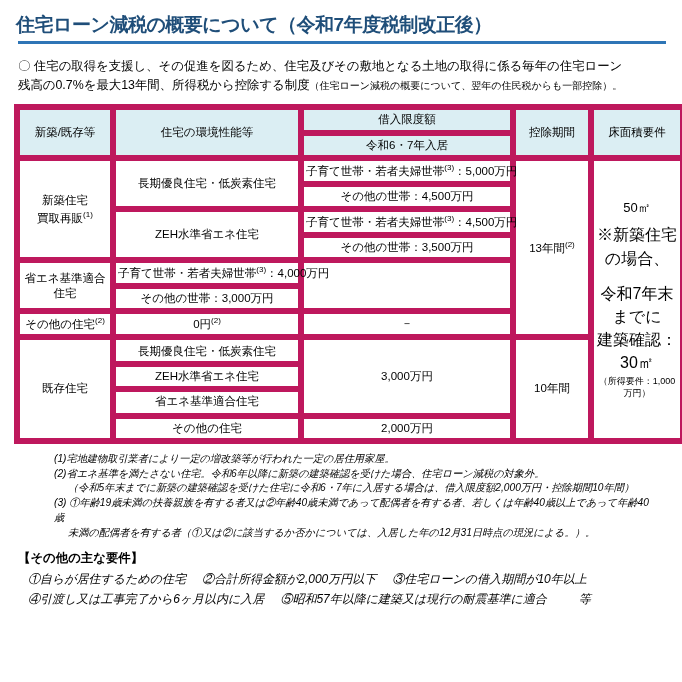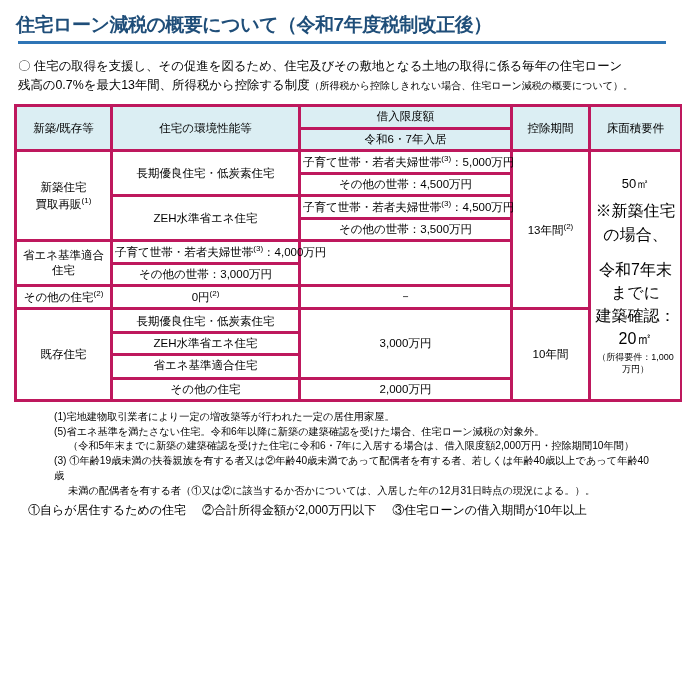--- a/index.html
+++ b/index.html
@@ -58,21 +58,21 @@
 
   
   table.main {
     margin: 9px 4px 0 4px;
     width: 666px;
     border-collapse: collapse;
     table-layout: fixed;
     font-size: 11.5px;
   }
   table.main th, table.main td {
-    border: 3px solid #be185d;
+    border: 6px solid #be185d;
     text-align: center;
     vertical-align: middle;
     padding: 2px 2px;
   }
   table.main thead th {
     background: #dbeef3;
     font-weight: normal;
     line-height: 1.35;
   }
   .hdr-sub {
@@ -112,34 +112,36 @@
   }
 
   
   .notes {
     margin: 8px 16px 0 44px;
     font-size: 10.2px;
     line-height: 1.45;
   }
   .notes div {
     text-indent: 0;
+    font-style: italic;
   }
   .notes .ind1 { padding-left: 14px; }
   .notes .ind2 { padding-left: 14px; }
 
   
   .other-title {
     margin: 10px 0 0 8px;
     font-size: 12.4px;
     font-weight: bold;
   }
   .other-lines {
     margin: 3px 0 0 18px;
     font-size: 12px;
     line-height: 1.6;
+    font-style: italic;
   }
   .other-lines span.item {
     display: inline-block;
   }
   .gap1 { display: inline-block; width: 16px; }
 </style>
 </head>
 <body>
 
 <div class="page">
@@ -148,21 +150,21 @@
     <div class="title">住宅ローン減税の概要について（令和7年度税制改正後）</div>
     <div class="title-rule"></div>
   </div>
 
   <div class="lead">
     <div>
       <span class="mark">〇</span>
       <span>住宅の取得を支援し、その促進を図るため、住宅及びその敷地となる土地の取得に係る毎年の住宅ローン</span>
     </div>
     <div class="l2">
-      <span>残高の0.7%を最大13年間、所得税から控除する制度</span><span class="small">（所得税から控除しきれない場合、住宅ローン減税の概要について）。</span>
+      <span>残高の0.7%を最大13年間、所得税から控除する制度</span><span class="small">（住宅ローン減税の概要について、翌年の住民税からも一部控除）。</span>
     </div>
   </div>
 
   <table class="main">
     <colgroup>
       <col style="width:96px">
       <col style="width:188px">
       <col style="width:212px">
       <col style="width:78px">
       <col style="width:92px">
@@ -190,21 +192,21 @@
         <td class="dashed-b nowrap">
           <span>子育て世帯・若者夫婦世帯</span><sup>(3)</sup><span>：5,000万円</span>
         </td>
         <td rowspan="7">
           <span>13年間</span><sup>(2)</sup>
         </td>
         <td rowspan="11">
           <span class="big50">50㎡</span>
           <span class="sq-note">※新築住宅の場合、</span>
           <span class="sq-note" style="margin-top:12px">令和7年末までに</span>
-          <span class="sq-note" style="margin-top:0">建築確認：20㎡</span>
+          <span class="sq-note" style="margin-top:0">建築確認：30㎡</span>
           <span class="sq-note-small">（所得要件：1,000万円）</span>
         </td>
       </tr>
       <tr>
         <td class="dashed-t">その他の世帯：4,500万円</td>
       </tr>
 
       <tr>
         <td rowspan="2" class="cell-pad">ZEH水準省エネ住宅</td>
         <td class="dashed-b nowrap">
@@ -249,25 +251,29 @@
       </tr>
       <tr>
         <td class="cell-pad">その他の住宅</td>
         <td class="cell-pad">2,000万円</td>
       </tr>
     </tbody>
   </table>
 
   <div class="notes">
     <div>(1)宅地建物取引業者により一定の増改築等が行われた一定の居住用家屋。</div>
-    <div>(5)省エネ基準を満たさない住宅。令和6年以降に新築の建築確認を受けた場合、住宅ローン減税の対象外。</div>
+    <div>(2)省エネ基準を満たさない住宅。令和6年以降に新築の建築確認を受けた場合、住宅ローン減税の対象外。</div>
     <div class="ind1">（令和5年末までに新築の建築確認を受けた住宅に令和6・7年に入居する場合は、借入限度額2,000万円・控除期間10年間）</div>
     <div>(3) ①年齢19歳未満の扶養親族を有する者又は②年齢40歳未満であって配偶者を有する者、若しくは年齢40歳以上であって年齢40歳</div>
     <div class="ind2">未満の配偶者を有する者（①又は②に該当するか否かについては、入居した年の12月31日時点の現況による。）。</div>
   </div>
 
+  <div class="other-title">【その他の主な要件】</div>
   <div class="other-lines">
     <div>
       <span class="item">①自らが居住するための住宅</span><span class="gap1"></span><span class="item">②合計所得金額が2,000万円以下</span><span class="gap1"></span><span class="item">③住宅ローンの借入期間が10年以上</span>
     </div>
+    <div>
+      <span class="item">④引渡し又は工事完了から6ヶ月以内に入居</span><span class="gap1"></span><span class="item">⑤昭和57年以降に建築又は現行の耐震基準に適合</span><span class="gap1"></span><span class="gap1"></span><span class="item">等</span>
+    </div>
   </div>
 
 </div>
 
 </body></html>

